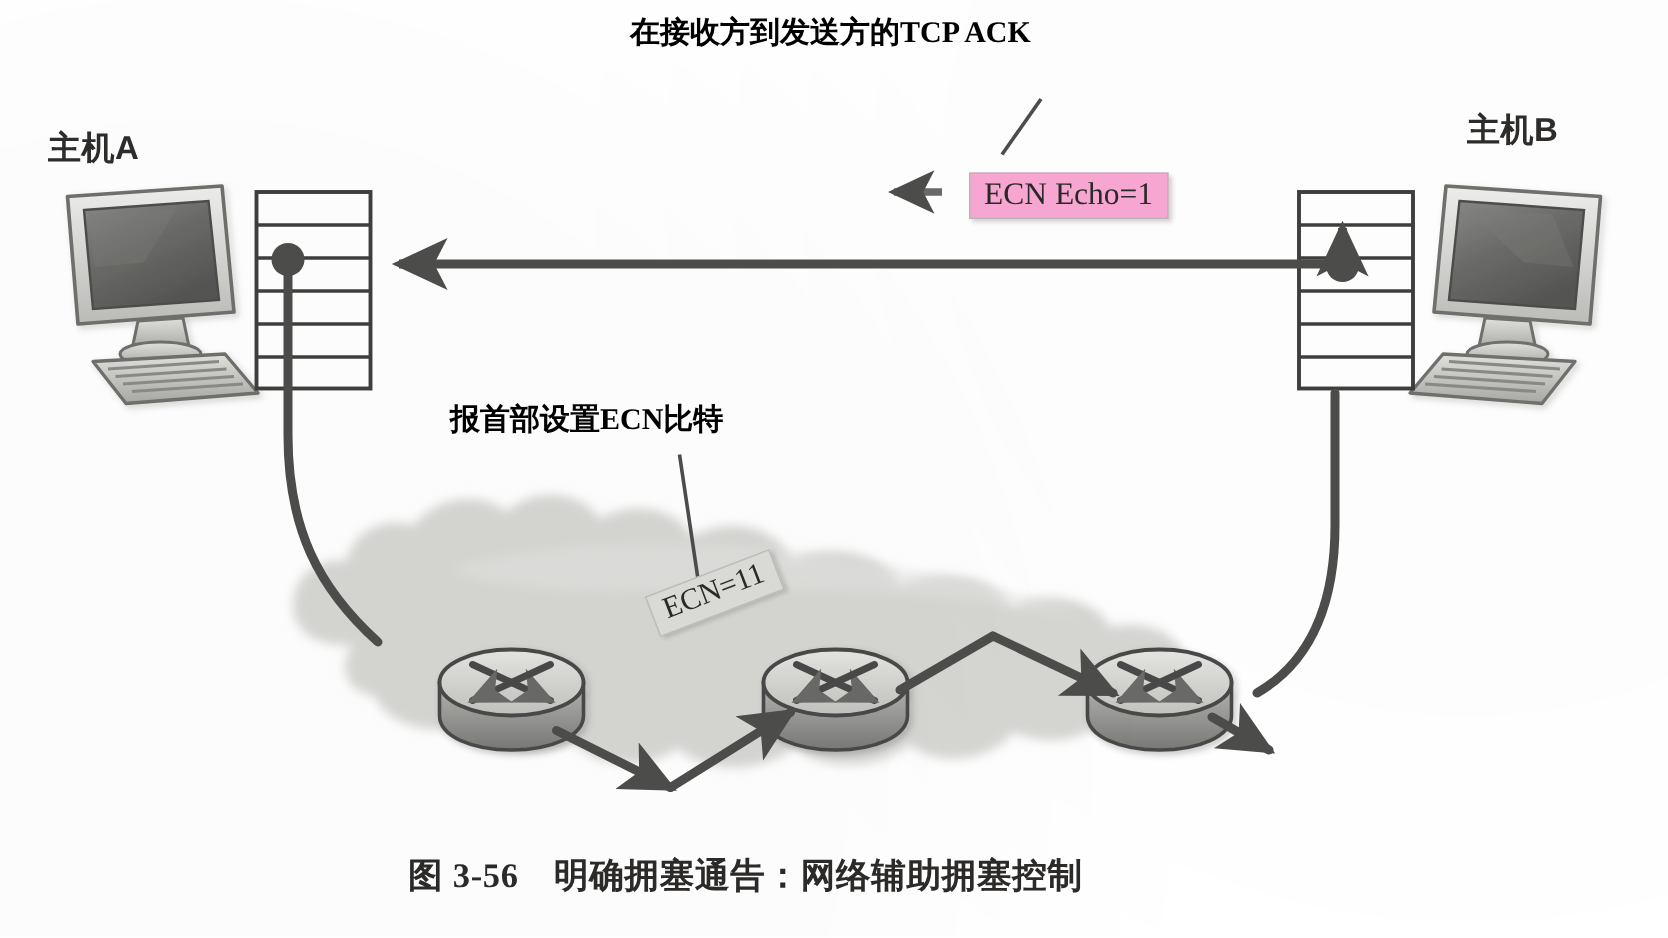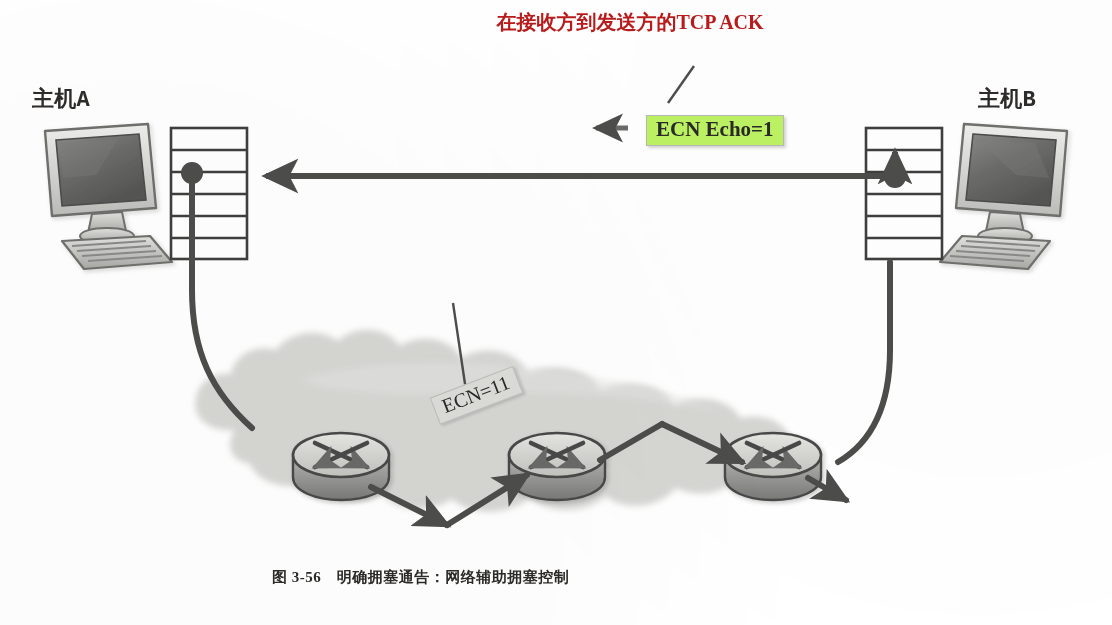--- a/index.html
+++ b/index.html
@@ -23,63 +23,63 @@
   }
   .svg-layer {
     position: absolute;
     left: 0; top: 0;
     width: 1112px;
     height: 625px;
   }
   .txt {
     position: absolute;
     white-space: nowrap;
-    font-family: Liberation Mono, monospace;
+    font-family: Liberation Sans, sans-serif;
     color: #333230;
     letter-spacing: 0.3px;
   }
   .host-label {
     font-size: 22px;
     font-weight: 700;
     color: #2e2d2b;
   }
   .annot {
     font-size: 20px;
     font-weight: 700;
     line-height: 28px;
-    text-align: center;
-    color: #b91c1c;
+    text-align: left;
+    color: #000000;
     white-space: pre;
   }
   .tag-box {
     position: absolute;
-    background: #bef264;
+    background: #f9a8d4;
     border: 1px solid #b9b9b6;
     box-shadow: 2px 2px 3px rgba(0,0,0,0.18);
     font-size: 21px;
-    font-weight: 700;
+    font-weight: 400;
     color: #2a2a28;
     padding: 1px 9px 3px 9px;
     font-family: "Liberation Serif", "DejaVu Serif", serif;
   }
   .tag-rot {
     position: absolute;
     background: #dcdcd9;
     border: 1px solid #bdbdba;
     box-shadow: 2px 2px 3px rgba(0,0,0,0.15);
     font-size: 20px;
     color: #2a2a28;
     padding: 1px 8px 3px 8px;
     transform: rotate(-21deg);
     transform-origin: center center;
     font-family: "Liberation Serif", "DejaVu Serif", serif;
   }
   .caption {
     position: absolute;
-    font-size: 15px;
+    font-size: 23px;
     font-weight: 700;
     color: #2c2b29;
     letter-spacing: 0.5px;
     white-space: pre;
   }
   .paper-noise {
     position: absolute;
     left: 0; top: 0;
     width: 1112px; height: 625px;
     pointer-events: none;
@@ -271,24 +271,25 @@
     <line x1="453" y1="303" x2="468" y2="404" stroke="#4d4d4b" stroke-width="2.4"></line>
 
     <g>
       <path d="M628,128 L596,128" fill="none" stroke="#6a6a68" stroke-width="5" marker-end="url(#arrowBig)"></path>
     </g>
 
   </svg>
 
   <div class="txt host-label" style="left:32px; top:84px;">主机A</div>
 
-  <div class="txt host-label" style="left:978px; top:84px;">主机B</div>
+  <div class="txt host-label" style="left:978px; top:72px;">主机B</div>
 
   <div class="annot" style="position:absolute; left:420px; top:8px; width:420px;">在接收方到发送方的TCP ACK</div>
 
+  <div class="annot" style="position:absolute; left:300px; top:266px; width:340px;">报首部设置ECN比特</div>
 
   <div class="tag-box" style="left:646px; top:115px;">ECN Echo=1</div>
 
   <div class="tag-rot" style="left:432px; top:381px;">ECN=11</div>
 
   <div class="caption" style="left:272px; top:568px;">图 3-56　明确拥塞通告：网络辅助拥塞控制</div>
 
   <div class="paper-noise"></div>
 </div>
 

